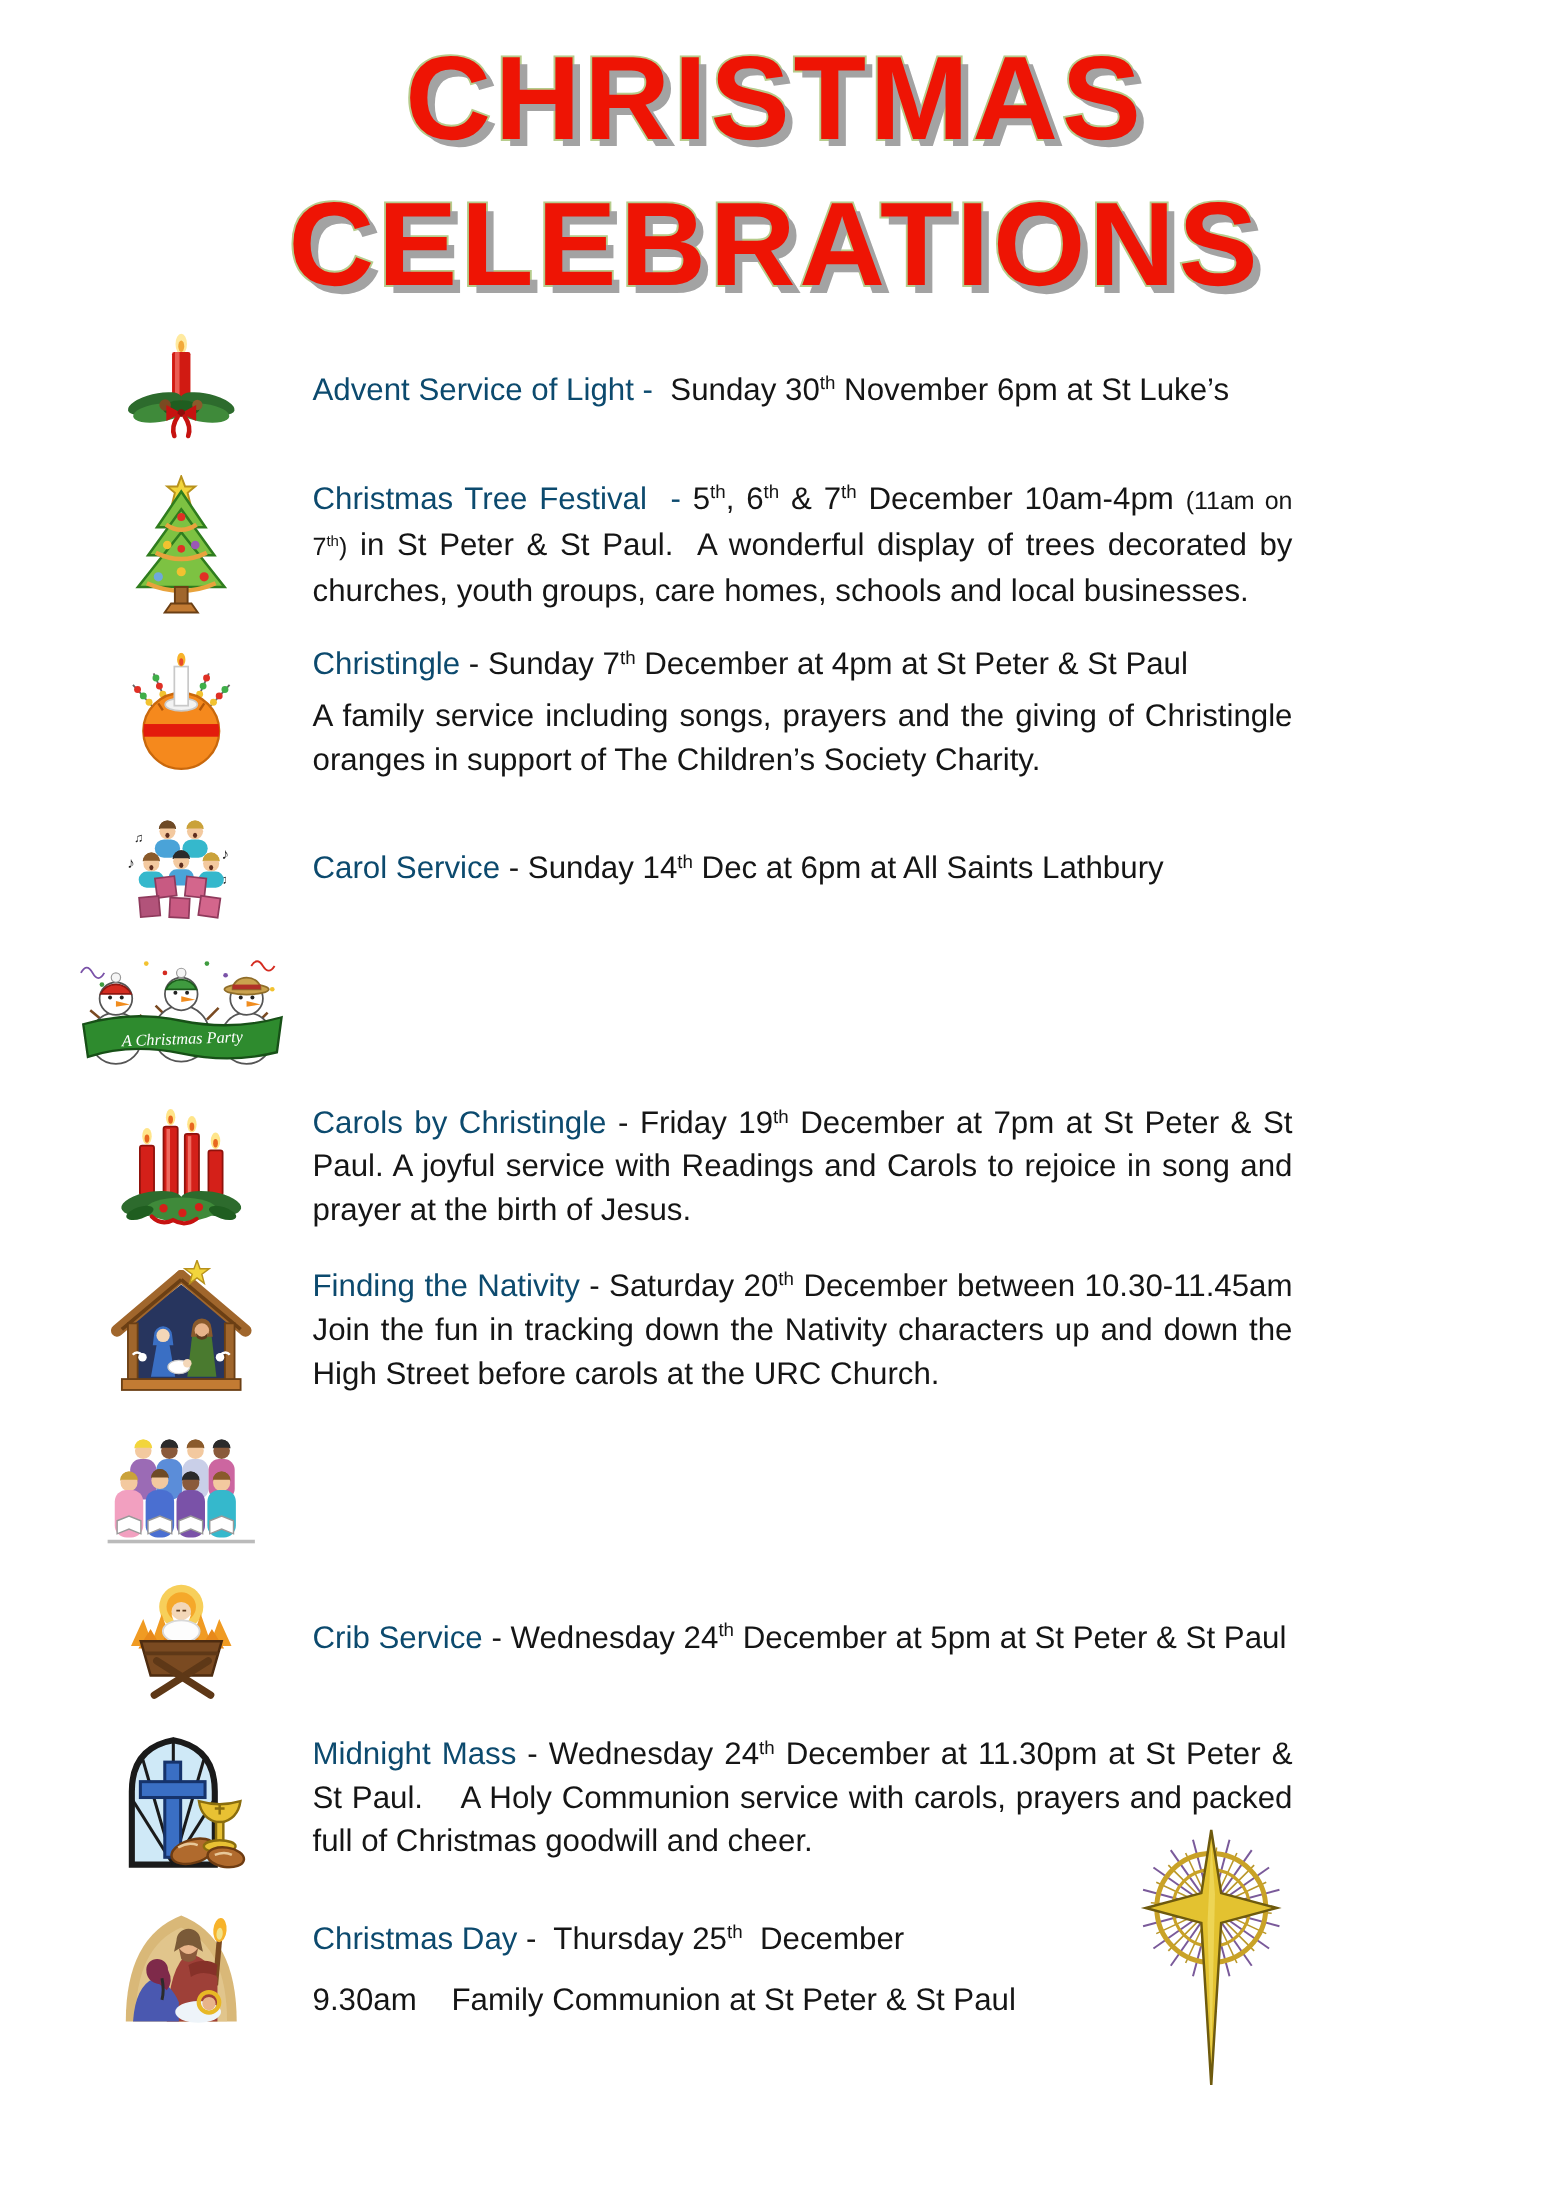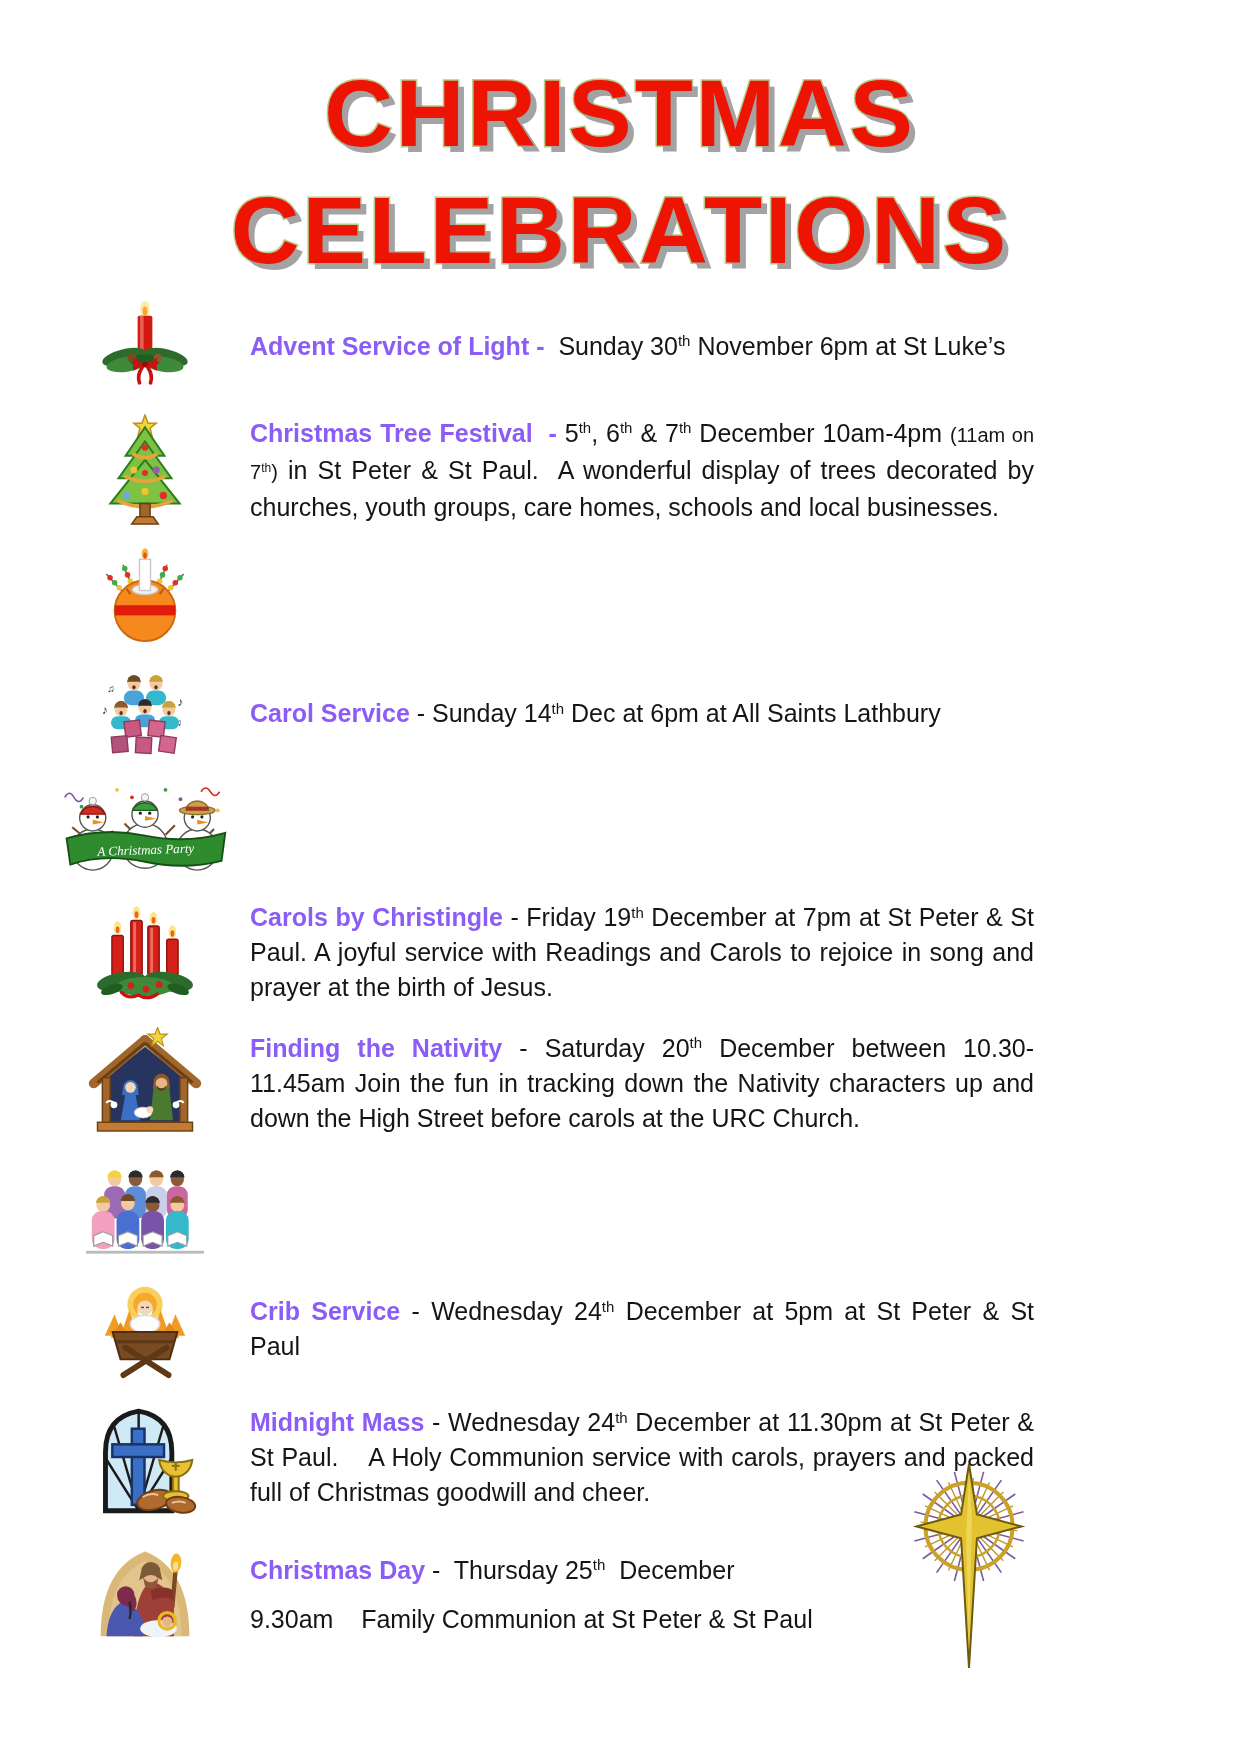--- a/index.html
+++ b/index.html
@@ -5,21 +5,21 @@
   html,body{margin:0;padding:0;background:#fff;}
   .page{
     position:relative;
     width:1240px;height:1754px;
     margin:0 auto;
     background:#ffffff;
     overflow:hidden;
     font-family:"Liberation Sans","DejaVu Sans",sans-serif;
     color:#151515;
   }
-  .title{ text-align:center; margin:0; padding-top:66px; }
+  .title{ text-align:center; margin:0; padding-top:32px; }
   .title-line{
     font-family:"Liberation Sans",sans-serif;
     font-weight:bold;
     font-size:95px;
     letter-spacing:3px;
     line-height:1.0;
     margin:0 0 22px 0;
     color:var(--title-color,#ee1404);
     -webkit-text-stroke:3px var(--title-outline,#b6cc8c);
     paint-order:stroke fill;
@@ -41,21 +41,21 @@
     font-size:25px;
     line-height:35px;
   }
   .text-cell p{
     margin:0 0 7px 0;
     text-align:justify;
     text-align-last:left;
   }
   .text-cell p:last-child{ margin-bottom:0; }
   .event:last-child .text-cell p{ text-align:center; line-height:37px; margin-bottom:3px;margin-top:12px; }
-  b{ font-weight:bold; color:#8b5cf6; }
+  b{ font-weight:normal; color:#0c4a6e; }
   sup{ font-size:0.6em; line-height:0; position:relative; top:-0.55em; vertical-align:baseline; }
   small{ font-size:0.8em; }
   .star-decoration{
     position:absolute;
     left:903px; top:1462px;
     width:132px; height:210px;
   }
 </style>
 </head>
 <body>
@@ -145,20 +145,24 @@
             <circle cx="78" cy="43" r="3" fill="#f2c230"></circle>
 <circle cx="50" cy="68" r="33" fill="#f5891d" stroke="#c9680c" stroke-width="2"></circle>
 <rect x="15" y="62" width="70" height="11" fill="#e31b0c" clip-path="url(#cg)"></rect>
 <line x1="30" y1="44" x2="34" y2="50" stroke="#b35708" stroke-width="2"></line>
 <line x1="70" y1="44" x2="66" y2="50" stroke="#b35708" stroke-width="2"></line>
 <ellipse cx="50" cy="45" rx="14" ry="5.5" fill="#f2f2f2" stroke="#c9c9c9" stroke-width="1.5"></ellipse>
 <rect x="44" y="12" width="12" height="34" fill="#ffffff" stroke="#c9c9c9" stroke-width="1.5"></rect>
 <ellipse cx="50" cy="6" rx="3.6" ry="6" fill="#f7b32b"></ellipse>
             <ellipse cx="50" cy="8" rx="1.8" ry="3.2" fill="#e8492a"></ellipse>
 </svg>
+        </div>
+        <div class="text-cell">
+          <p><b>Christingle</b> - Sunday 7<sup>th</sup> December at 4pm at St Peter &amp; St Paul</p>
+          <p>A family service including songs, prayers and the giving of Christingle oranges in support of The Children’s Society Charity.</p>
         </div>
       </div>
       <div class="event">
         <div class="icon-cell">
           <svg width="92" height="93" viewBox="0 0 100 100">
 <text x="3" y="50" font-size="13" fill="#222">♪</text>
 <text x="85" y="42" font-size="13" fill="#222">♪</text>
 <text x="9" y="27" font-size="11" fill="#222">♫</text>
 <text x="82" y="64" font-size="11" fill="#222">♫</text>
 <path d="M30.5 16 a7.5 7.5 0 0 1 15 0 z" fill="#6e4a26"></path>

